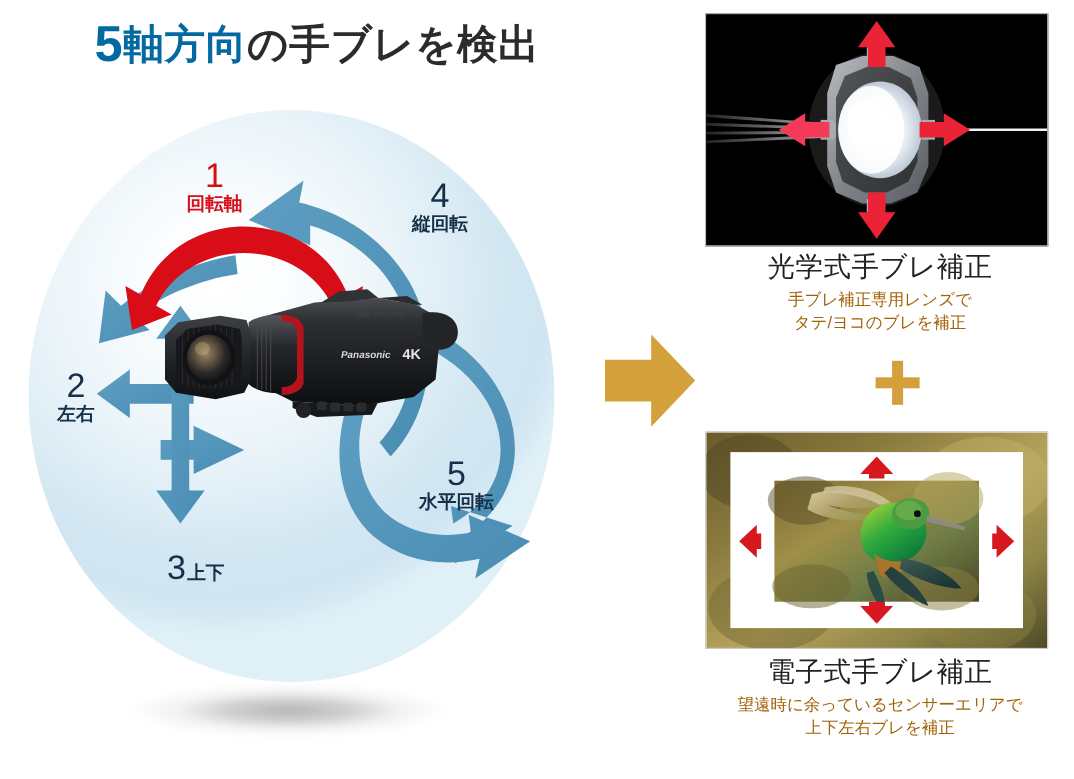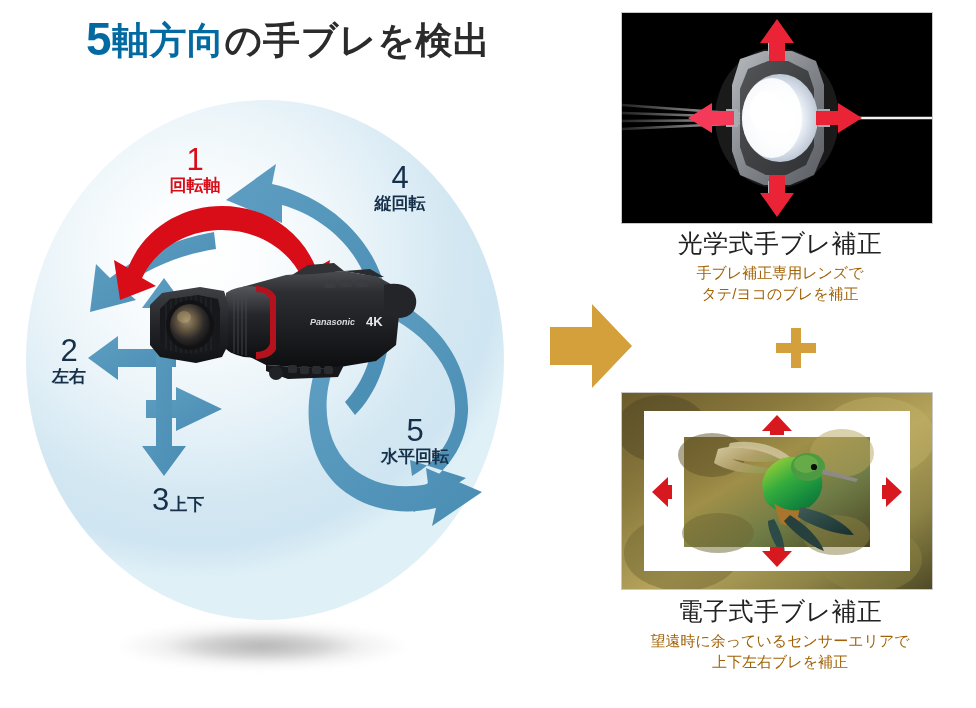--- a/index.html
+++ b/index.html
@@ -109,36 +109,36 @@
     margin-top: 1px;
   }
   .axis-label.inline .num { display: inline; font-size: 31px; }
   .axis-label.inline .nm  { display: inline; font-size: 17px; margin-left: 1px; }
   .red-label { color: #d80d18; }
   .blue-label { color: #16304a; }
 
   #label-1 { left: 150px; top: 84px; width: 90px; }
   #label-4 { left: 355px; top: 102px; width: 90px; }
   #label-2 { left: 34px;  top: 275px; width: 70px; }
-  #label-3 { left: 120px; top: 424px; width: 116px; }
+  #label-3 { left: 120px; top: 440px; width: 116px; }
   #label-5 { left: 362px; top: 355px; width: 106px; }
 
   
   #gold-arrow {
     position: absolute;
     left: 548px;
     top: 300px;
     width: 86px;
     height: 92px;
   }
 
   
   #right-panel {
     position: absolute;
-    left: 612px;
+    left: 632px;
     top: 0;
     width: 336px;
     height: 708px;
   }
 
   .photo-box {
     position: absolute;
     left: 9px;
     width: 312px;
     background: #ffffff;

